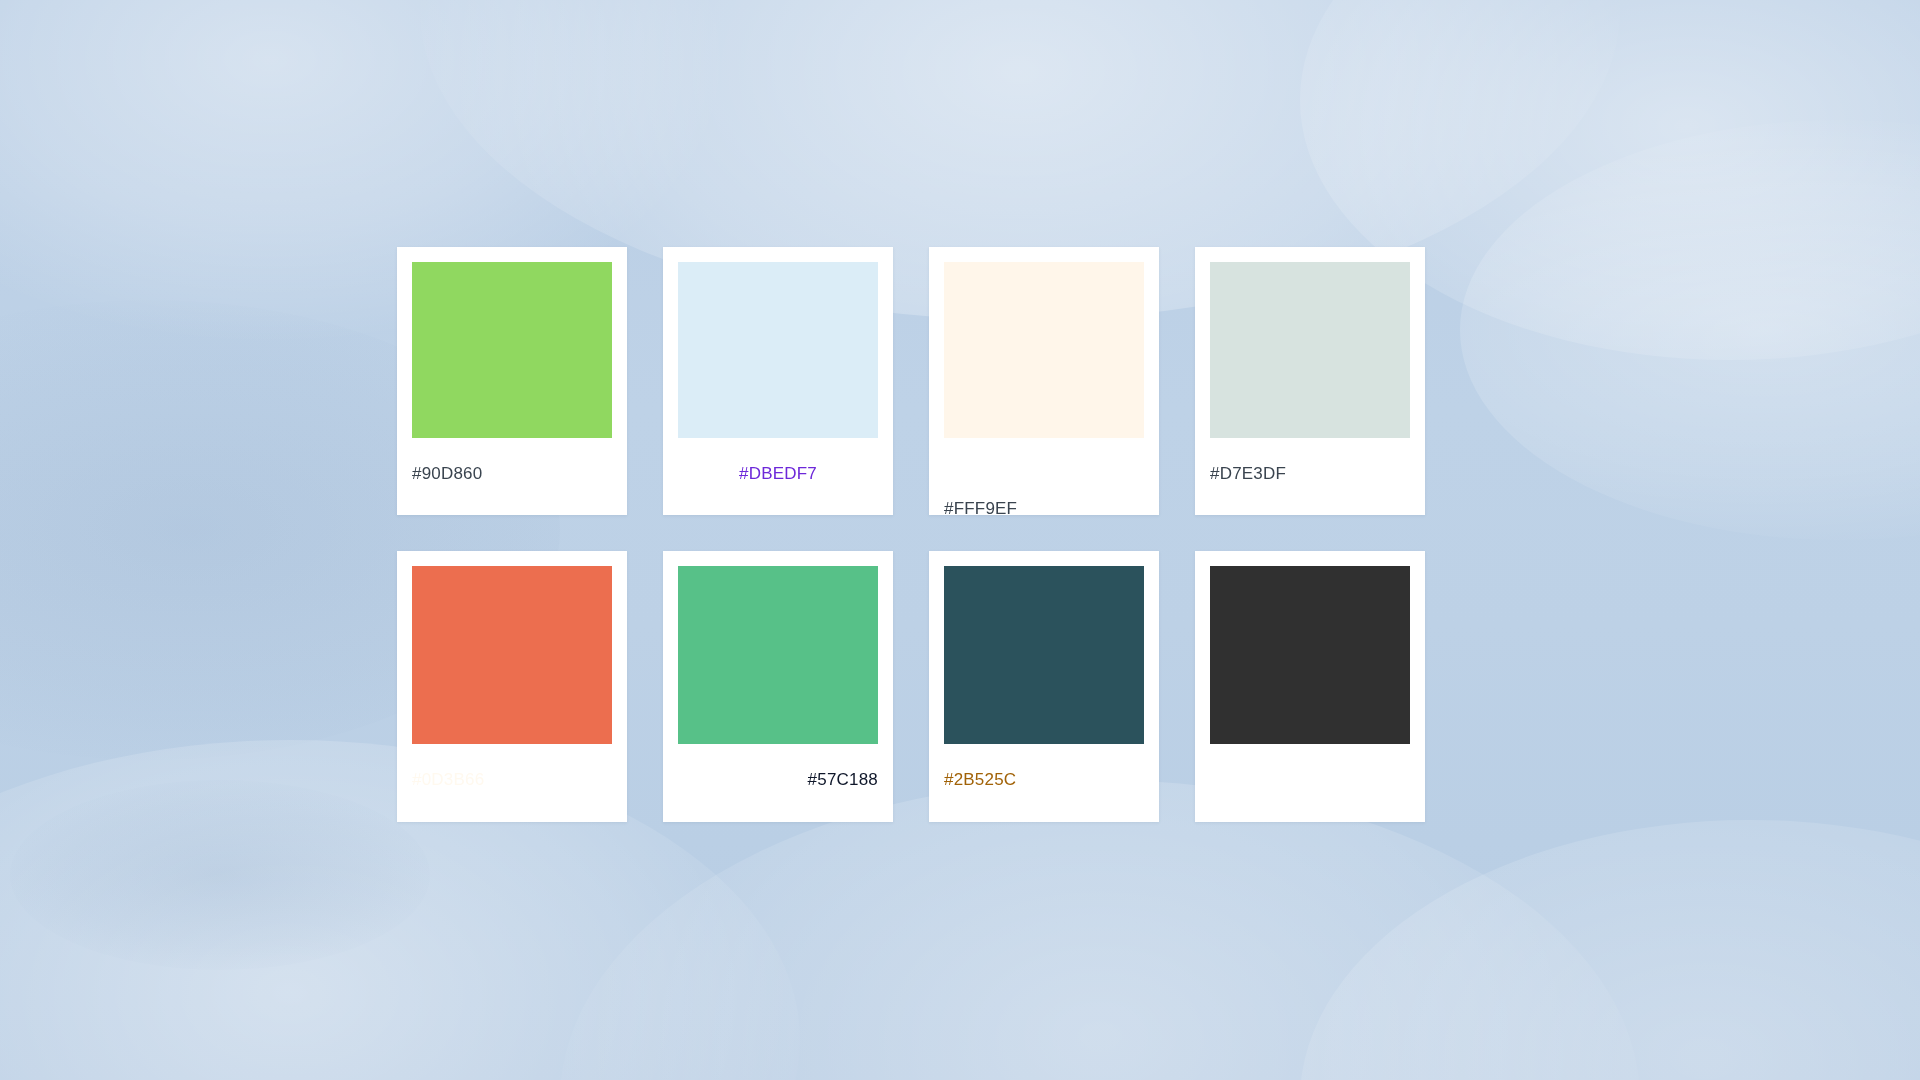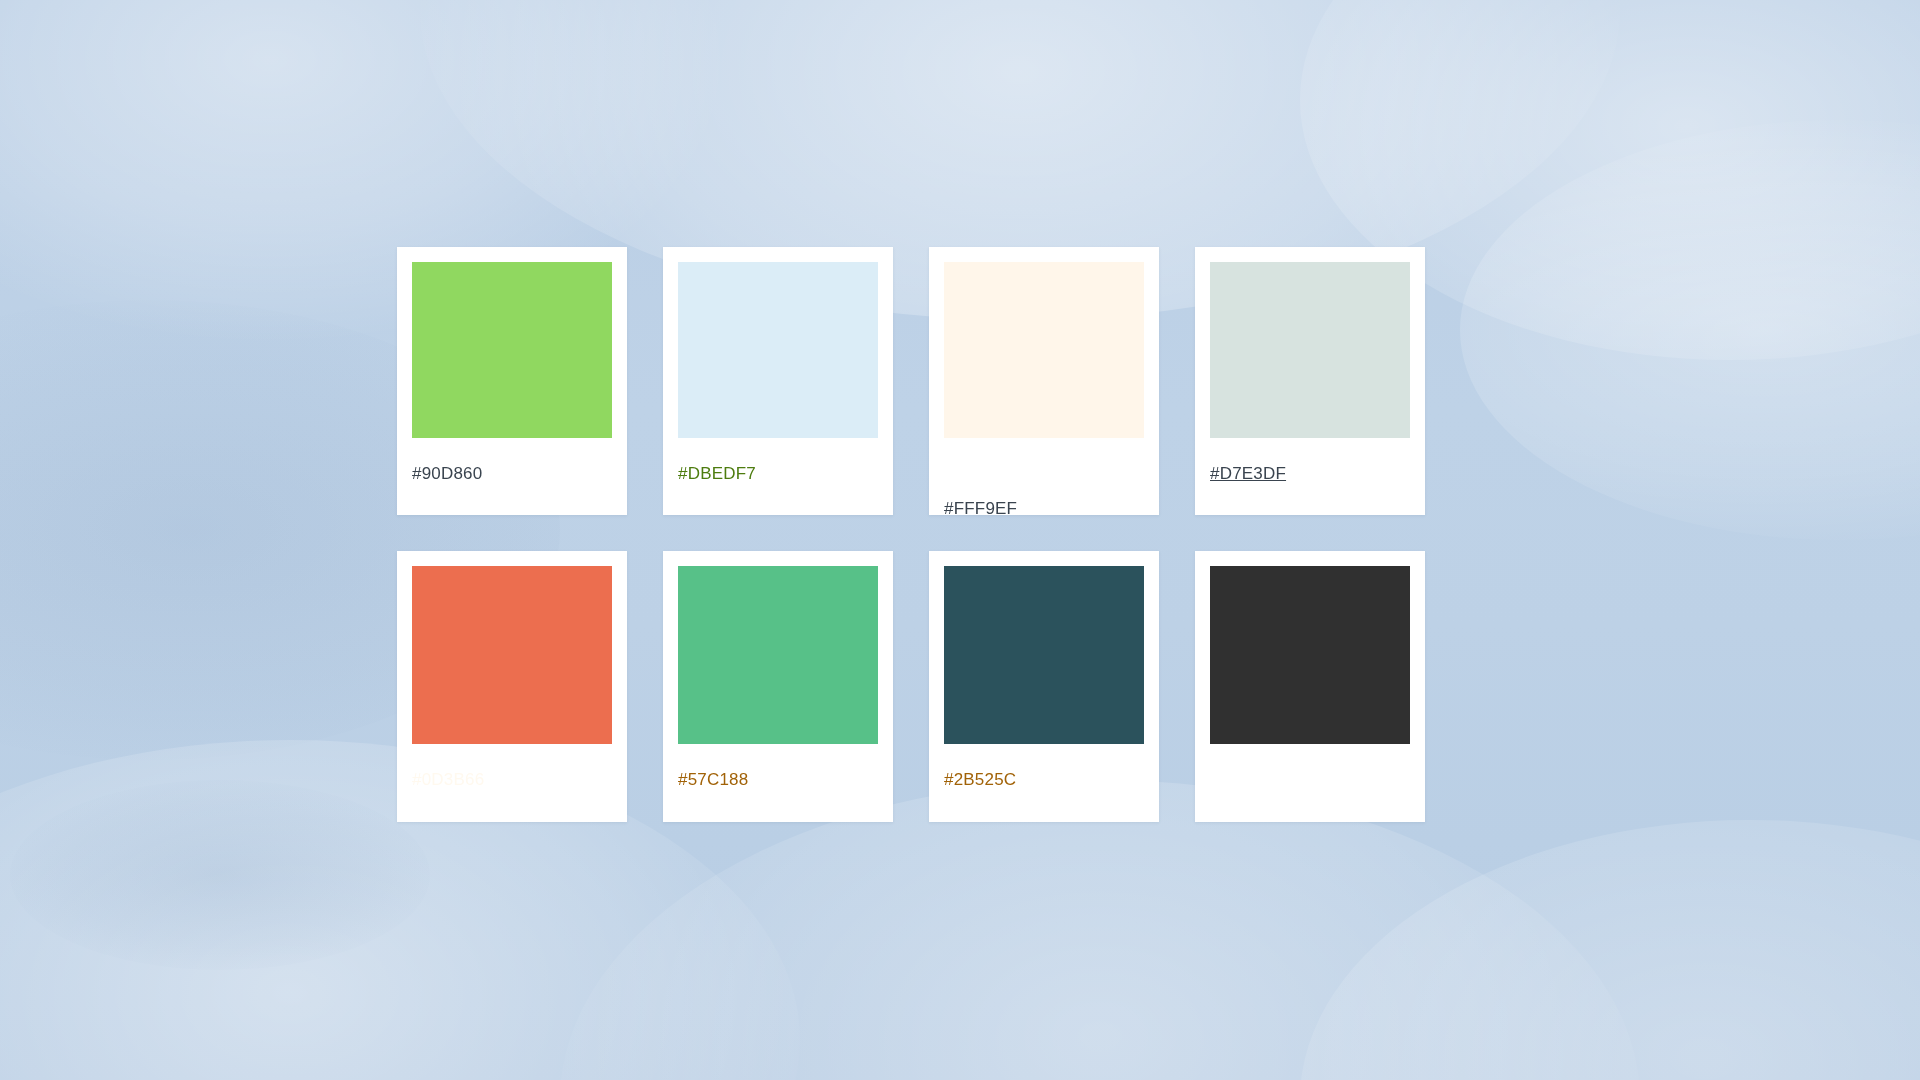--- a/index.html
+++ b/index.html
@@ -174,41 +174,41 @@
 
 <div id="swatch-grid">
 
   <div class="swatch-card row-top">
     <div class="swatch-chip" style="background-color: rgb(144, 216, 96);"></div>
     <div class="swatch-label" style="color: rgb(58, 68, 79);">#90D860</div>
   </div>
 
   <div class="swatch-card row-top">
     <div class="swatch-chip" style="background-color: rgb(219, 237, 247);"></div>
-    <div class="swatch-label" style="color: #4d7c0f;">#DBEDF7</div>
+    <div class="swatch-label" style="color: #6d28d9; text-align: center;">#DBEDF7</div>
   </div>
 
   <div class="swatch-card row-top">
     <div class="swatch-chip" style="background-color: rgb(255, 246, 234);"></div>
     <div class="swatch-label" style="color: rgb(58, 68, 79); margin-top: 35px;">#FFF9EF</div>
   </div>
 
   <div class="swatch-card row-top">
     <div class="swatch-chip" style="background-color: rgb(215, 227, 223);"></div>
-    <div class="swatch-label" style="color: rgb(58, 68, 79); text-decoration: underline;">#D7E3DF</div>
+    <div class="swatch-label" style="color: rgb(58, 68, 79);">#D7E3DF</div>
   </div>
 
   <div class="swatch-card row-bottom">
     <div class="swatch-chip" style="background-color: rgb(236, 110, 79);"></div>
     <div class="swatch-label" style="color: rgb(255, 249, 239);">#0D3B66</div>
   </div>
 
   <div class="swatch-card row-bottom">
     <div class="swatch-chip" style="background-color: rgb(87, 193, 136);"></div>
-    <div class="swatch-label" style="color: #a16207;">#57C188</div>
+    <div class="swatch-label" style="color: #0f172a; text-align: right;">#57C188</div>
   </div>
 
   <div class="swatch-card row-bottom">
     <div class="swatch-chip" style="background-color: rgb(43, 82, 92);"></div>
     <div class="swatch-label" style="color: #a16207;">#2B525C</div>
   </div>
 
   <div class="swatch-card row-bottom">
     <div class="swatch-chip" style="background-color: rgb(48, 48, 48);"></div>
   </div>

